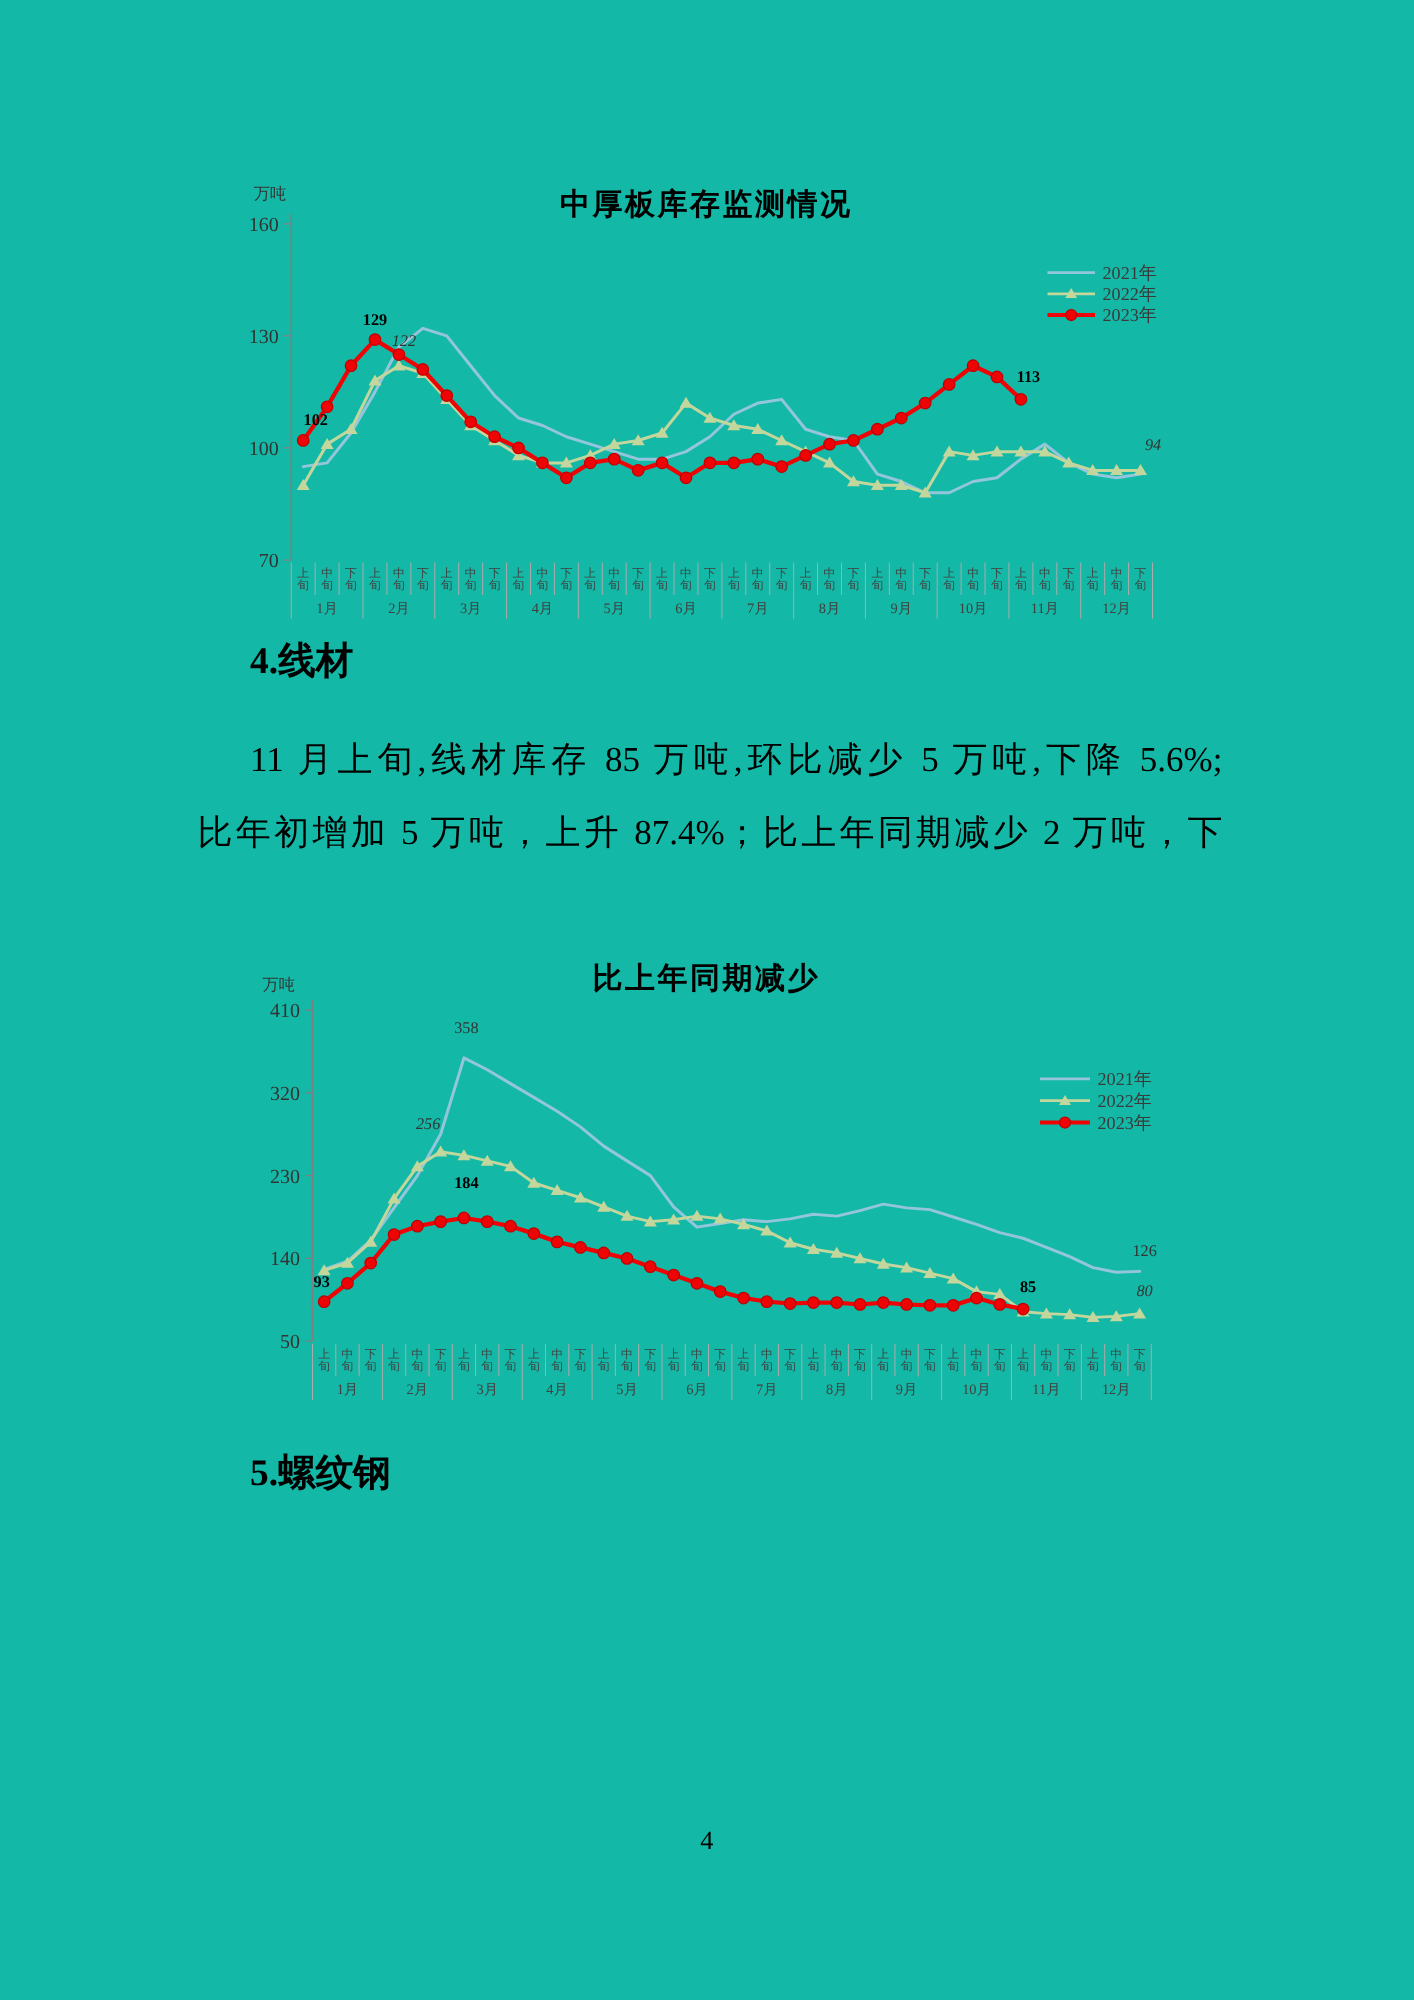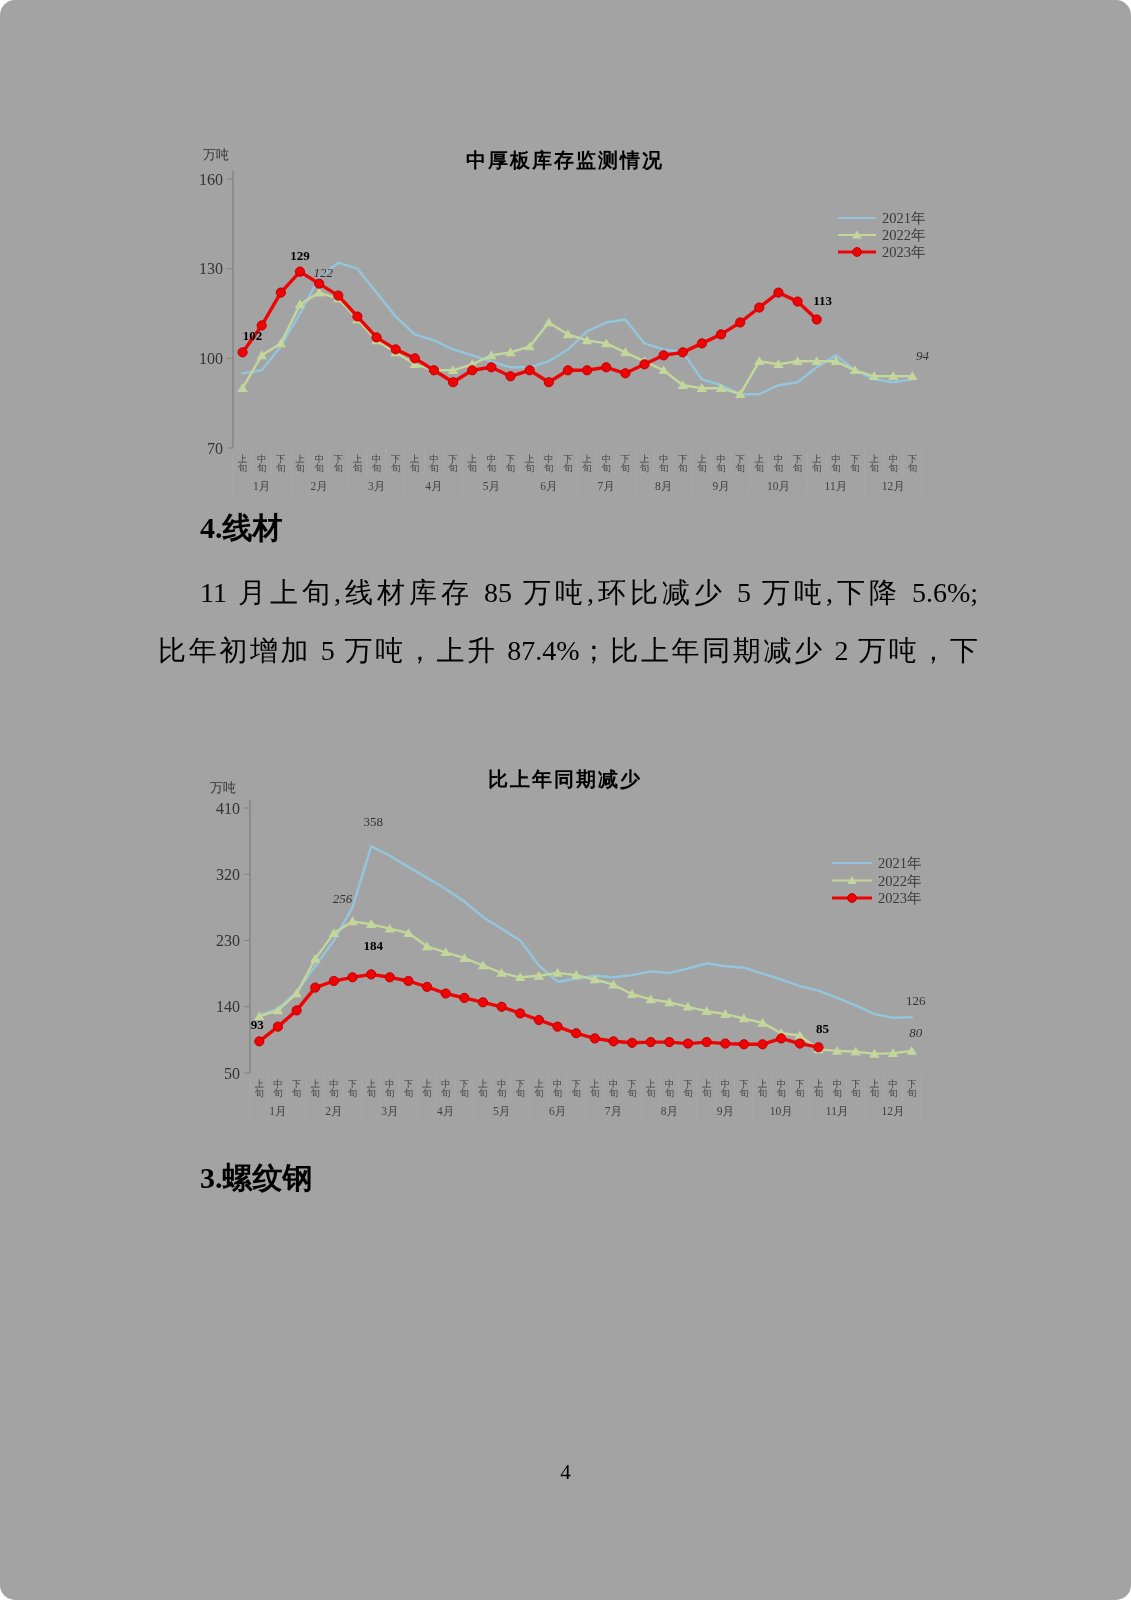--- a/index.html
+++ b/index.html
@@ -1,19 +1,19 @@
 <!DOCTYPE html>
 <html><head>
 <meta charset="utf-8">
 <style>
   html,body{margin:0;padding:0;background:#ffffff;}
-  .page{position:relative;width:1131px;height:1600px;background:#a3a3a3;
-        font-family:"Liberation Serif",serif;color:#000;overflow:hidden;border-radius:15px;}
+  .page{position:relative;width:1131px;height:1600px;background:#14b8a6;
+        font-family:"Liberation Serif",serif;color:#000;overflow:hidden;}
   .chart-title{position:absolute;left:150px;width:830px;text-align:center;
-        font-size:20px;font-weight:bold;letter-spacing:2px;}
+        font-size:24px;font-weight:bold;letter-spacing:2px;}
   .unit-label{position:absolute;font-size:13px;color:#333;}
   .chart-box{position:absolute;}
   .sec-heading{position:absolute;left:158px;width:820px;font-size:30px;font-weight:bold;
         padding-left:42px;box-sizing:border-box;}
   .para{position:absolute;left:158px;width:820px;}
   .pline{font-size:28px;line-height:34px;height:34px;margin-bottom:24px;
         text-align:justify;text-align-last:justify;white-space:nowrap;}
   .pline.first{text-indent:42px;}
   .pline.last{text-align-last:left;}
   .page-num{position:absolute;left:0;top:1460px;width:1131px;text-align:center;
@@ -222,21 +222,21 @@
           <g>
             <line x1="688" y1="117" x2="726" y2="117" stroke="#EE0404" stroke-width="3.2"></line>
             <circle cx="707" cy="117" r="4.4" fill="#EE0404" stroke="#C00000" stroke-width="1"></circle>
             <text x="732" y="122" font-size="14.5" fill="#3a3a3a" font-family="Liberation Serif, serif">2023年</text>
           </g>
         </g>
       </svg>
   </div>
 
   <div class="sec-heading" style="top:508px;">4.线材</div>
-  <div class="para" style="top:576px;">
+  <div class="para" style="top:592px;">
     <div class="pline first">11 月上旬,线材库存 85 万吨,环比减少 5 万吨,下降 5.6%;</div>
     <div class="pline">比年初增加 5 万吨，上升 87.4%；比上年同期减少 2 万吨，下</div>
   </div>
 
   <div class="unit-label" style="left:210px;top:779px;">万吨</div>
   <div class="chart-title" style="top:766px;">比上年同期减少</div>
   <div class="chart-box" style="left:150px;top:755px;">
     <svg id="chart-svg-1" width="845" height="385" viewBox="0 0 845 385">
         <g>
           <line x1="100" y1="45" x2="100" y2="318" stroke="#808080" stroke-width="1.3"></line>
@@ -435,18 +435,18 @@
           </g>
           <g>
             <line x1="682" y1="143" x2="722" y2="143" stroke="#EE0404" stroke-width="3.2"></line>
             <circle cx="702" cy="143" r="4.4" fill="#EE0404" stroke="#C00000" stroke-width="1"></circle>
             <text x="728" y="148" font-size="14.5" fill="#3a3a3a" font-family="Liberation Serif, serif">2023年</text>
           </g>
         </g>
       </svg>
   </div>
 
-  <div class="sec-heading" style="top:1158px;">3.螺纹钢</div>
+  <div class="sec-heading" style="top:1158px;">5.螺纹钢</div>
   <div class="para" style="top:1214px;">
   </div>
 
   <div class="page-num">4</div>
 </div>
 
 </body></html>

